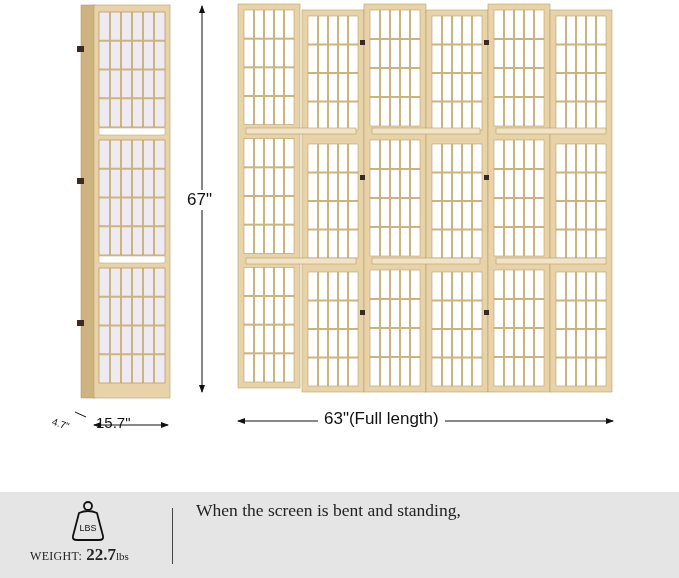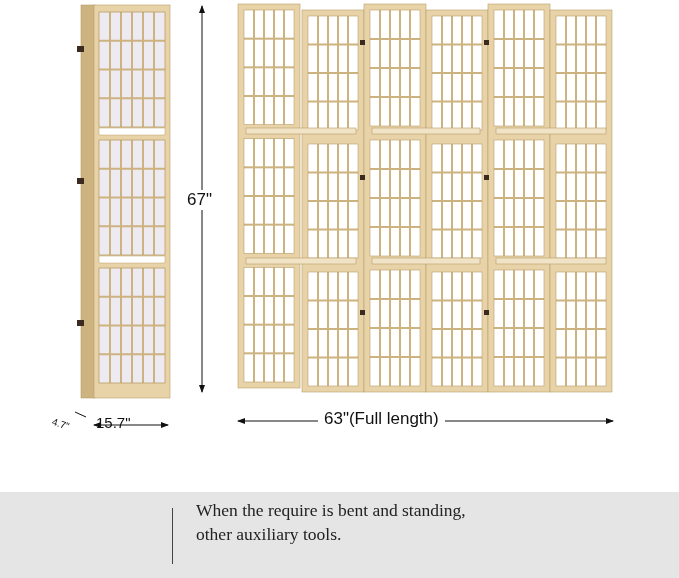--- a/index.html
+++ b/index.html
@@ -262,18 +262,27 @@
 
   <line x1="75" y1="412" x2="86" y2="417" stroke="#111" stroke-width="1"></line>
 </svg>
 
 <div class="dim-label" id="h-label">67"</div>
 <div class="dim-label" id="w-label">63"(Full length)</div>
 <div class="dim-label" id="side-label">15.7"</div>
 <div class="dim-label" id="depth-label">4.7"</div>
 
 <div class="banner">
+  <div class="weight-block">
+    <svg class="weight-icon" viewBox="0 0 40 44">
+      <circle cx="20" cy="6" r="4" fill="none" stroke="#111" stroke-width="1.8"></circle>
+      <path d="M11,13 Q20,9 29,13 L35,36 Q36,40 31,40 L9,40 Q4,40 5,36 Z" fill="none" stroke="#111" stroke-width="1.8" stroke-linejoin="round"></path>
+      <text x="20" y="31" text-anchor="middle" font-family="Liberation Sans, sans-serif" font-size="9" fill="#111">LBS</text>
+    </svg>
+    <div class="weight-text">
+      <span class="lbl">WEIGHT:</span><span class="val">22.7</span><span class="unit">lbs</span>
+    </div>
+  </div>
   <div class="divider"></div>
   <div class="desc">
-    <div>When the require is bent and standing,</div>
-    <div>other auxiliary tools.</div>
+    <div>When the screen is bent and standing,</div>
   </div>
 </div>
 
 </body></html>

